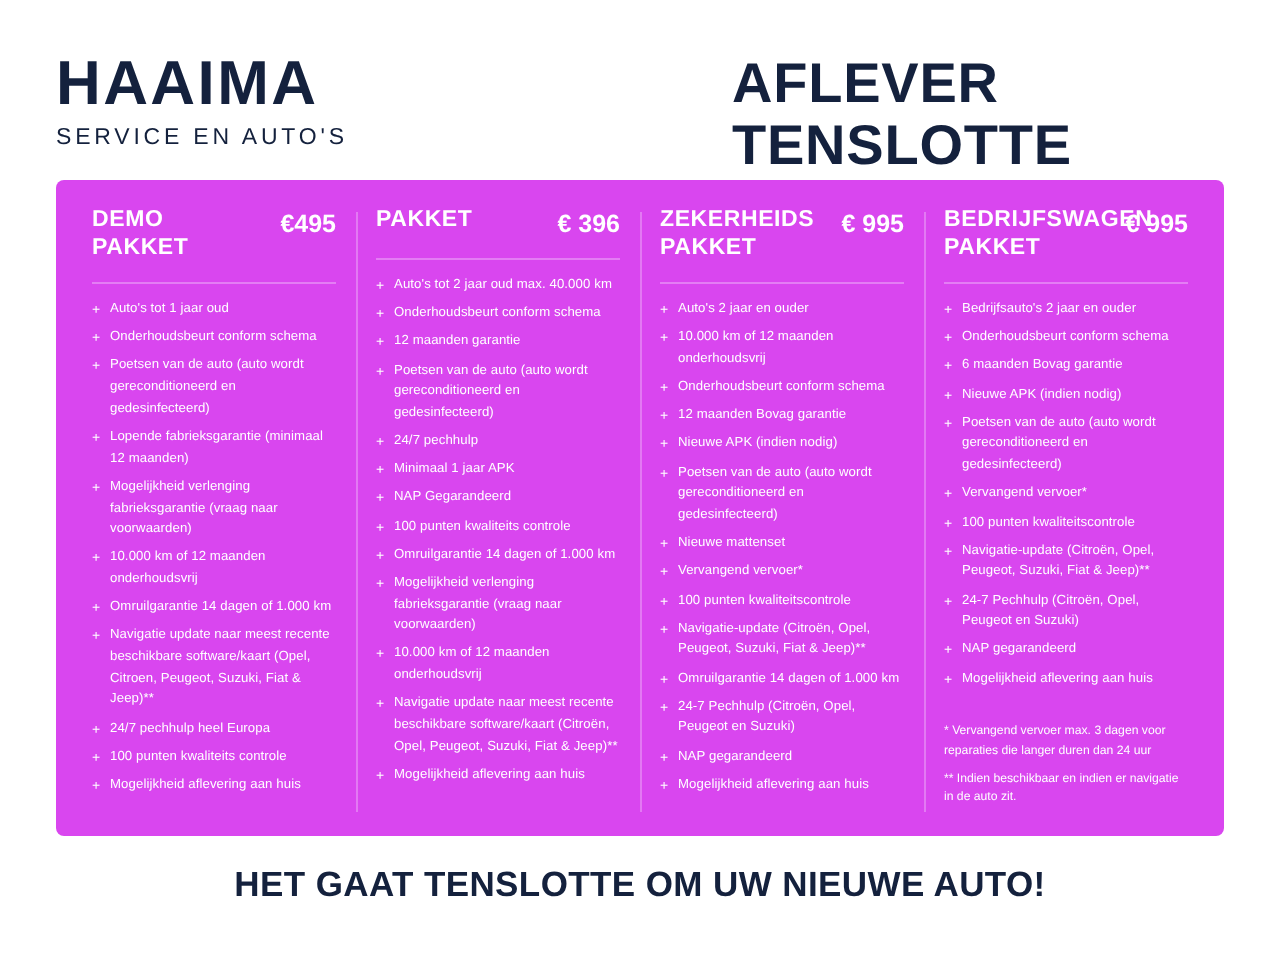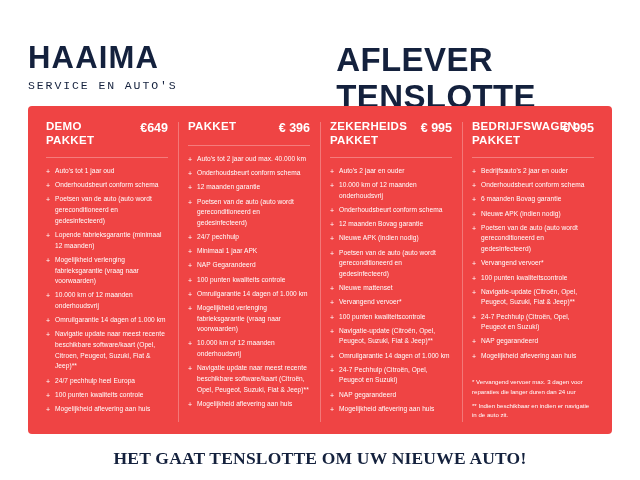--- a/index.html
+++ b/index.html
@@ -11,21 +11,21 @@
     height: 480px;
     background: #ffffff;
     font-family: "Liberation Sans", sans-serif;
     overflow: hidden;
   }
   .page {
     position: relative;
     width: 640px;
     height: 480px;
     box-sizing: border-box;
-    padding: 16px 28px;
+    padding: 0 28px;
   }
 
   
   .header {
     display: flex;
     align-items: flex-start;
     justify-content: space-between;
     padding-top: 24px;
     height: 74px;
     box-sizing: border-box;
@@ -39,40 +39,40 @@
     letter-spacing: 1.2px;
     color: #14213d;
     line-height: 1;
     font-family: "Liberation Sans", sans-serif;
   }
   .brand-tagline {
     font-size: 11.5px;
     letter-spacing: 1.9px;
     color: #14213d;
     margin-top: 6px;
-    font-family: Liberation Mono, monospace;
+    font-family: Liberation Sans, sans-serif;
   }
   .headline {
     text-align: left;
     padding-top: 2px;
     margin-right: 76px;
   }
   .headline-line {
-    font-size: 33px;
+    font-size: 28px;
     font-weight: bold;
     color: #14213d;
     line-height: 1.12;
     letter-spacing: 0.4px;
   }
 
   
   .panel {
     position: relative;
     margin-top: 16px;
-    background: #ef4444;
+    background: #d946ef;
     border-radius: 4px;
     height: 328px;
     box-sizing: border-box;
     display: flex;
     padding: 14px 8px 10px 8px;
   }
   .col {
     flex: 1 1 0;
     padding: 0 10px;
     box-sizing: border-box;
@@ -156,21 +156,20 @@
   
   .footer {
     margin-top: 14px;
     text-align: center;
   }
   .footer-text {
     font-size: 17.5px;
     font-weight: bold;
     color: #14213d;
     letter-spacing: 0.2px;
-    font-family: Liberation Serif, serif;
   }
 </style>
 </head>
 <body>
 
 <div class="page">
 
   <div class="header">
     <div class="brand">
       <div class="brand-name">HAAIMA</div>
@@ -183,21 +182,21 @@
   </div>
 
   <div class="panel">
 
     <div class="col">
       <div class="col-head">
         <div class="col-title">
           <div>DEMO</div>
           <div>PAKKET</div>
         </div>
-        <div class="col-price">€649</div>
+        <div class="col-price">€495</div>
       </div>
       <div class="rule"></div>
       <ul class="features">
         <li>Auto's tot 1 jaar oud</li>
         <li>Onderhoudsbeurt conform schema</li>
         <li>Poetsen van de auto (auto wordt gereconditioneerd en gedesinfecteerd)</li>
         <li>Lopende fabrieksgarantie (minimaal 12 maanden)</li>
         <li>Mogelijkheid verlenging fabrieksgarantie (vraag naar voorwaarden)</li>
         <li>10.000 km of 12 maanden onderhoudsvrij</li>
         <li>Omruilgarantie 14 dagen of 1.000 km</li>

